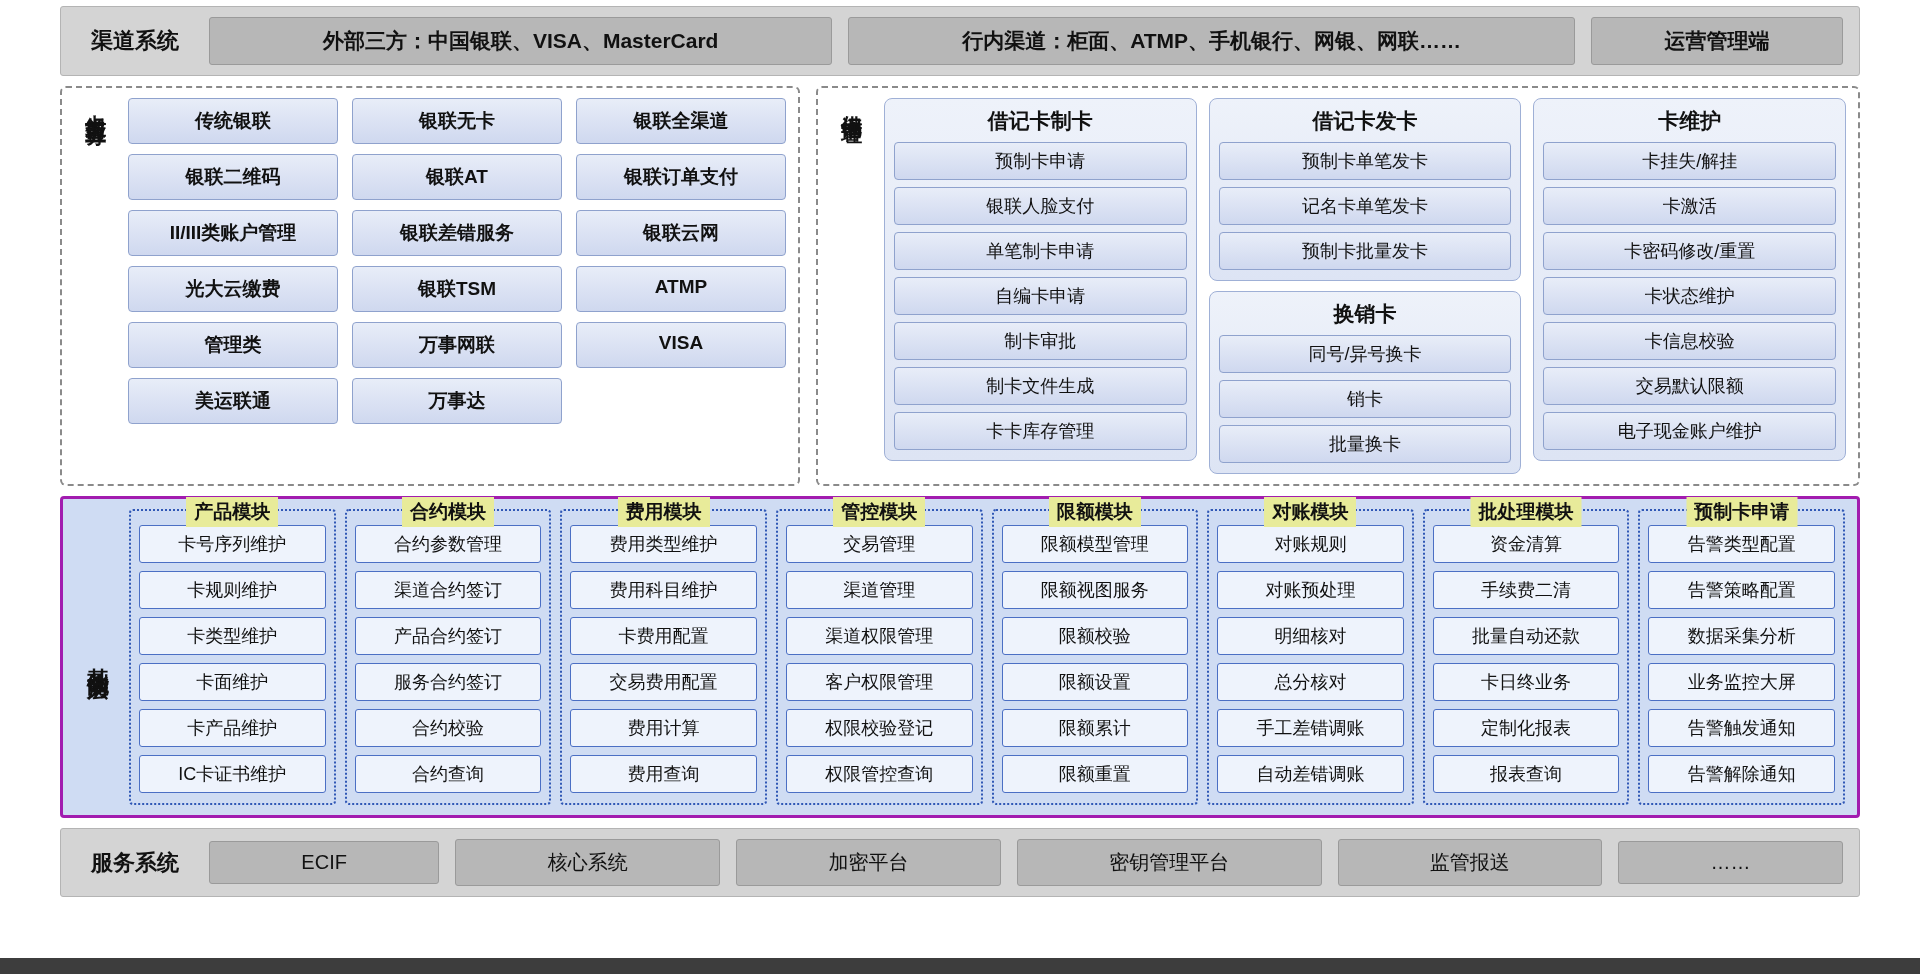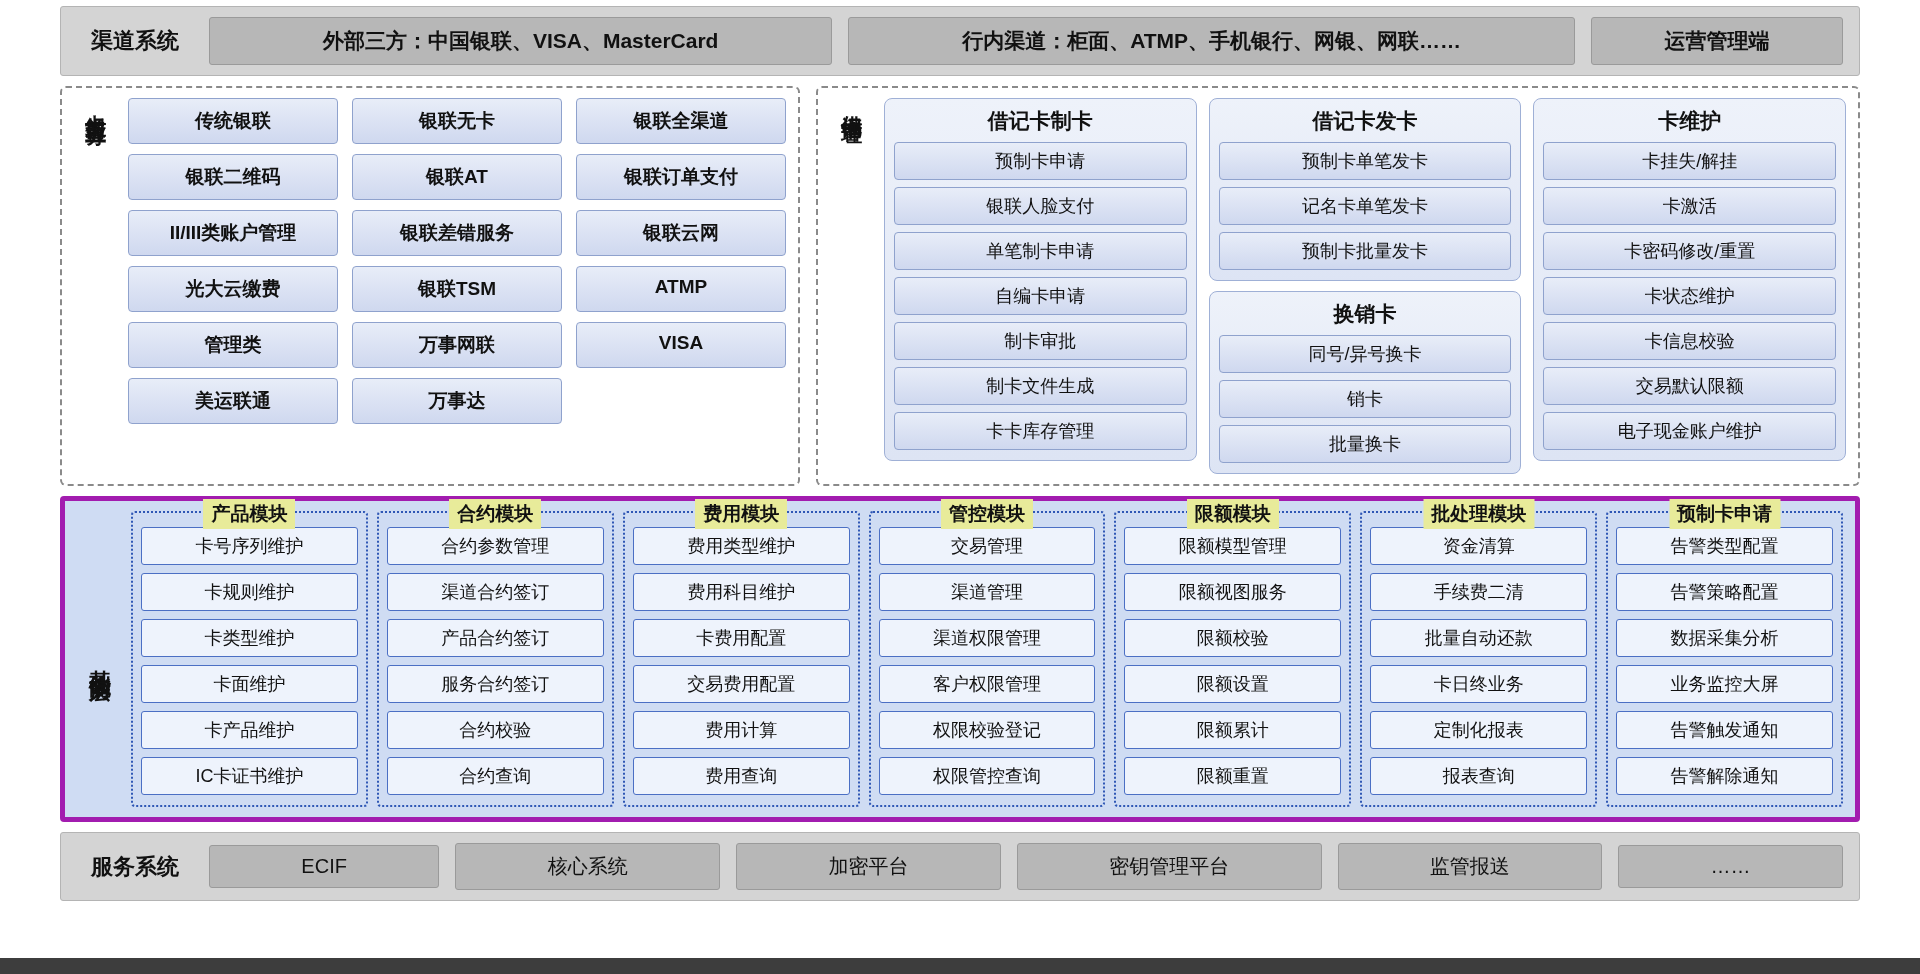--- a/index.html
+++ b/index.html
@@ -128,21 +128,21 @@
     text-align: center;
     margin-bottom: 7px;
   }
   .grp-items { display: flex; flex-direction: column; gap: 7px; }
   .chip.sm { font-size: 18px; font-weight: normal; padding: 6px 4px; }
 
   
   .cap-panel {
     margin-top: 10px;
     background: #cfdcf3;
-    border: 5px solid #a21caf;
+    border: 3px solid #a21caf;
     border-radius: 4px;
     padding: 10px 12px;
     box-sizing: border-box;
     display: flex;
     gap: 8px;
   }
   .cap-label {
     width: 46px;
     flex: 0 0 46px;
     display: flex;
@@ -341,20 +341,29 @@
       <div class="cap-col">
         <div class="cap-col-title">限额模块</div>
         <div class="cap-item">限额模型管理</div>
         <div class="cap-item">限额视图服务</div>
         <div class="cap-item">限额校验</div>
         <div class="cap-item">限额设置</div>
         <div class="cap-item">限额累计</div>
         <div class="cap-item">限额重置</div>
       </div>
 
+      <div class="cap-col">
+        <div class="cap-col-title">对账模块</div>
+        <div class="cap-item">对账规则</div>
+        <div class="cap-item">对账预处理</div>
+        <div class="cap-item">明细核对</div>
+        <div class="cap-item">总分核对</div>
+        <div class="cap-item">手工差错调账</div>
+        <div class="cap-item">自动差错调账</div>
+      </div>
 
       <div class="cap-col">
         <div class="cap-col-title">批处理模块</div>
         <div class="cap-item">资金清算</div>
         <div class="cap-item">手续费二清</div>
         <div class="cap-item">批量自动还款</div>
         <div class="cap-item">卡日终业务</div>
         <div class="cap-item">定制化报表</div>
         <div class="cap-item">报表查询</div>
       </div>

